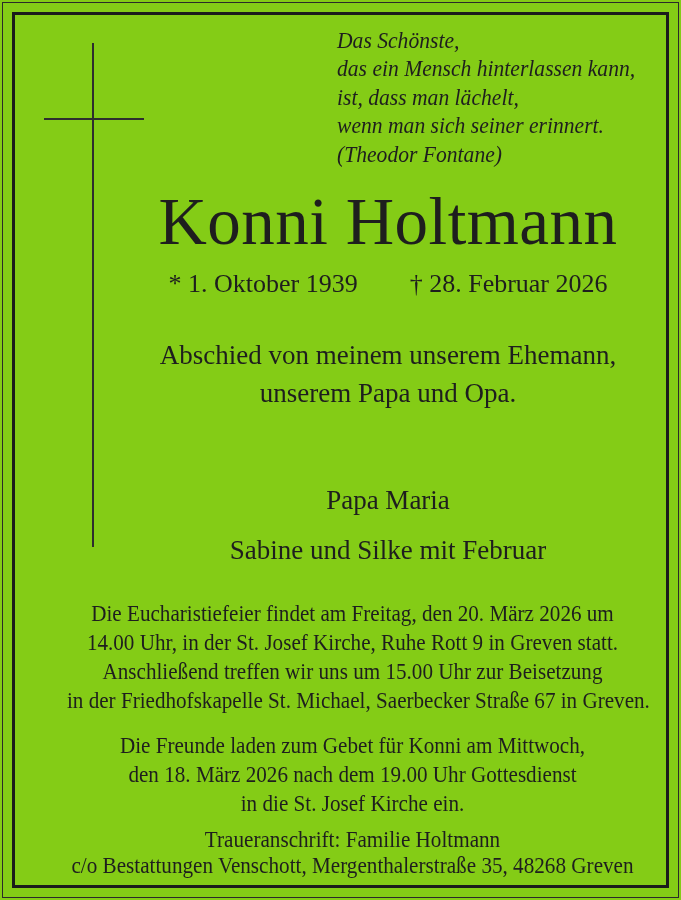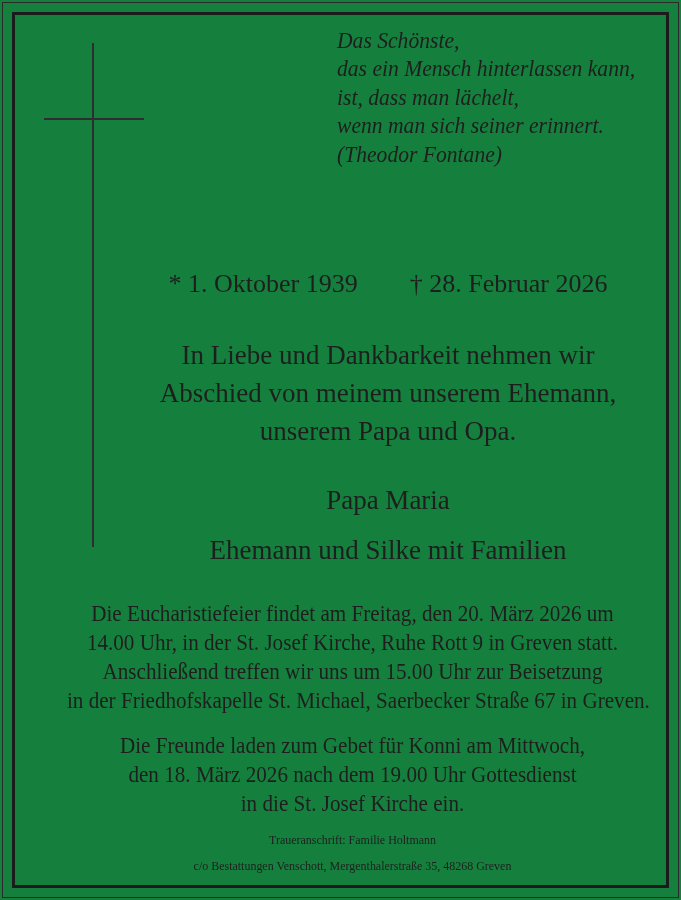--- a/index.html
+++ b/index.html
@@ -4,21 +4,21 @@
 <style>
   html, body {
     margin: 0;
     padding: 0;
     background: #ffffff;
   }
   .page {
     position: relative;
     width: 681px;
     height: 900px;
-    background: #15803d;
+    background: #84cc16;
     font-family: "Liberation Serif", "DejaVu Serif", serif;
     color: #1e1e1e;
     overflow: hidden;
   }
   .outer-frame {
     position: absolute;
     inset: 2px;
     border: 1px solid #2a2a2a;
     pointer-events: none;
   }
@@ -110,21 +110,21 @@
   }
   .cond > div {
     transform: scaleX(0.88);
     transform-origin: 50% 50%;
     white-space: nowrap;
   }
   .service { top: 599px; }
   .prayer  { top: 731px; }
   .address {
     top: 827px;
-    font-size: 13px;
+    font-size: 23px;
     line-height: 26px;
   }
   .address > div {
     transform: scaleX(0.92);
     transform-origin: 50% 50%;
     white-space: nowrap;
   }
 </style>
 </head>
 <body>
@@ -140,34 +140,34 @@
   </div>
 
   <div class="quote">
     <div>Das Schönste,</div>
     <div>das ein Mensch hinterlassen kann,</div>
     <div>ist, dass man lächelt,</div>
     <div>wenn man sich seiner erinnert.</div>
     <div>(Theodor Fontane)</div>
   </div>
 
+  <div class="upper name">Konni Holtmann</div>
 
   <div class="upper dates">
     <span>* 1. Oktober 1939</span>
     <span>† 28. Februar 2026</span>
   </div>
 
   <div class="upper intro">
-    <div>In Liebe und Dankbarkeit nehmen wir</div>
     <div>Abschied von meinem unserem Ehemann,</div>
     <div>unserem Papa und Opa.</div>
   </div>
 
   <div class="upper maria">Papa Maria</div>
-  <div class="upper family">Ehemann und Silke mit Familien</div>
+  <div class="upper family">Sabine und Silke mit Februar</div>
 
   <div class="lower cond service">
     <div>Die Eucharistiefeier findet am Freitag, den 20. März 2026 um</div>
     <div>14.00 Uhr, in der St. Josef Kirche, Ruhe Rott 9 in Greven statt.</div>
     <div>Anschließend treffen wir uns um 15.00 Uhr zur Beisetzung</div>
     <div>in der Friedhofskapelle St. Michael, Saerbecker Straße 67 in Greven.</div>
   </div>
 
   <div class="lower cond prayer">
     <div>Die Freunde laden zum Gebet für Konni am Mittwoch,</div>

